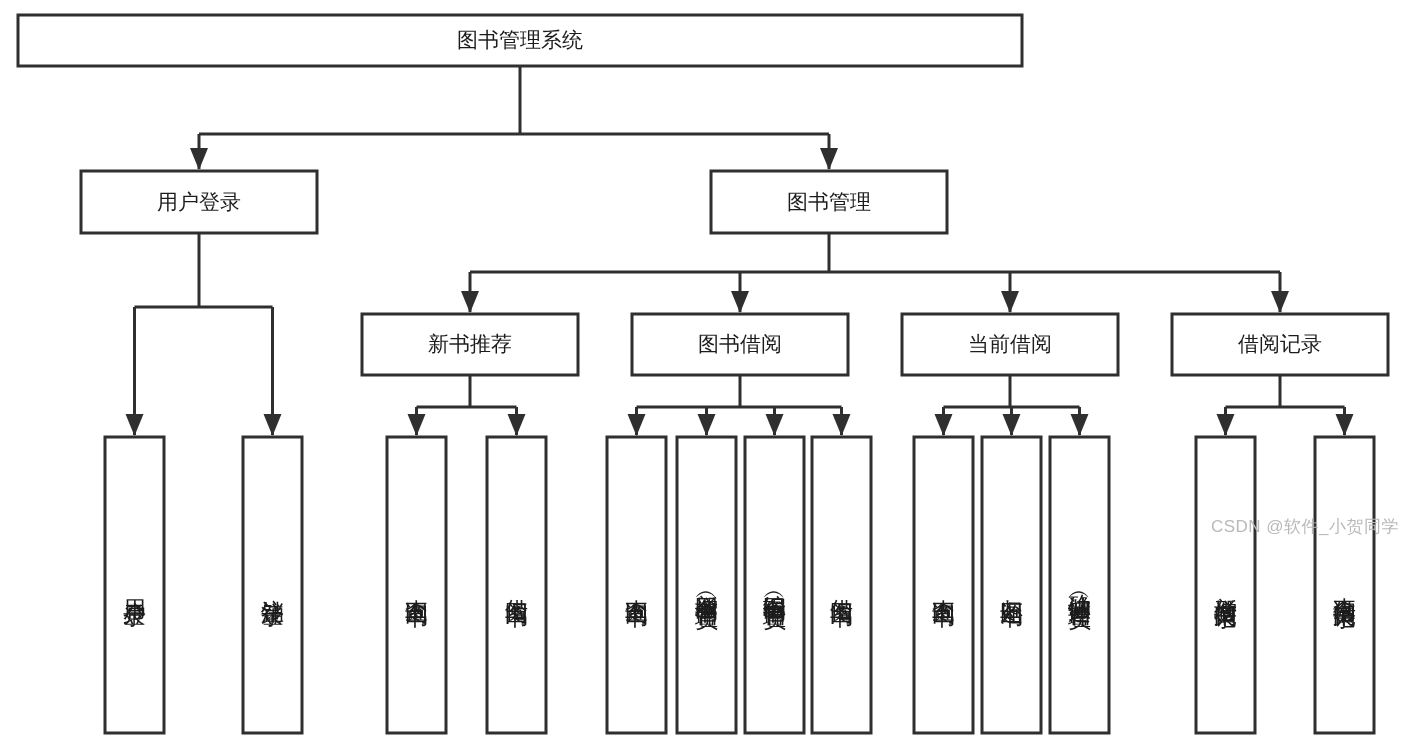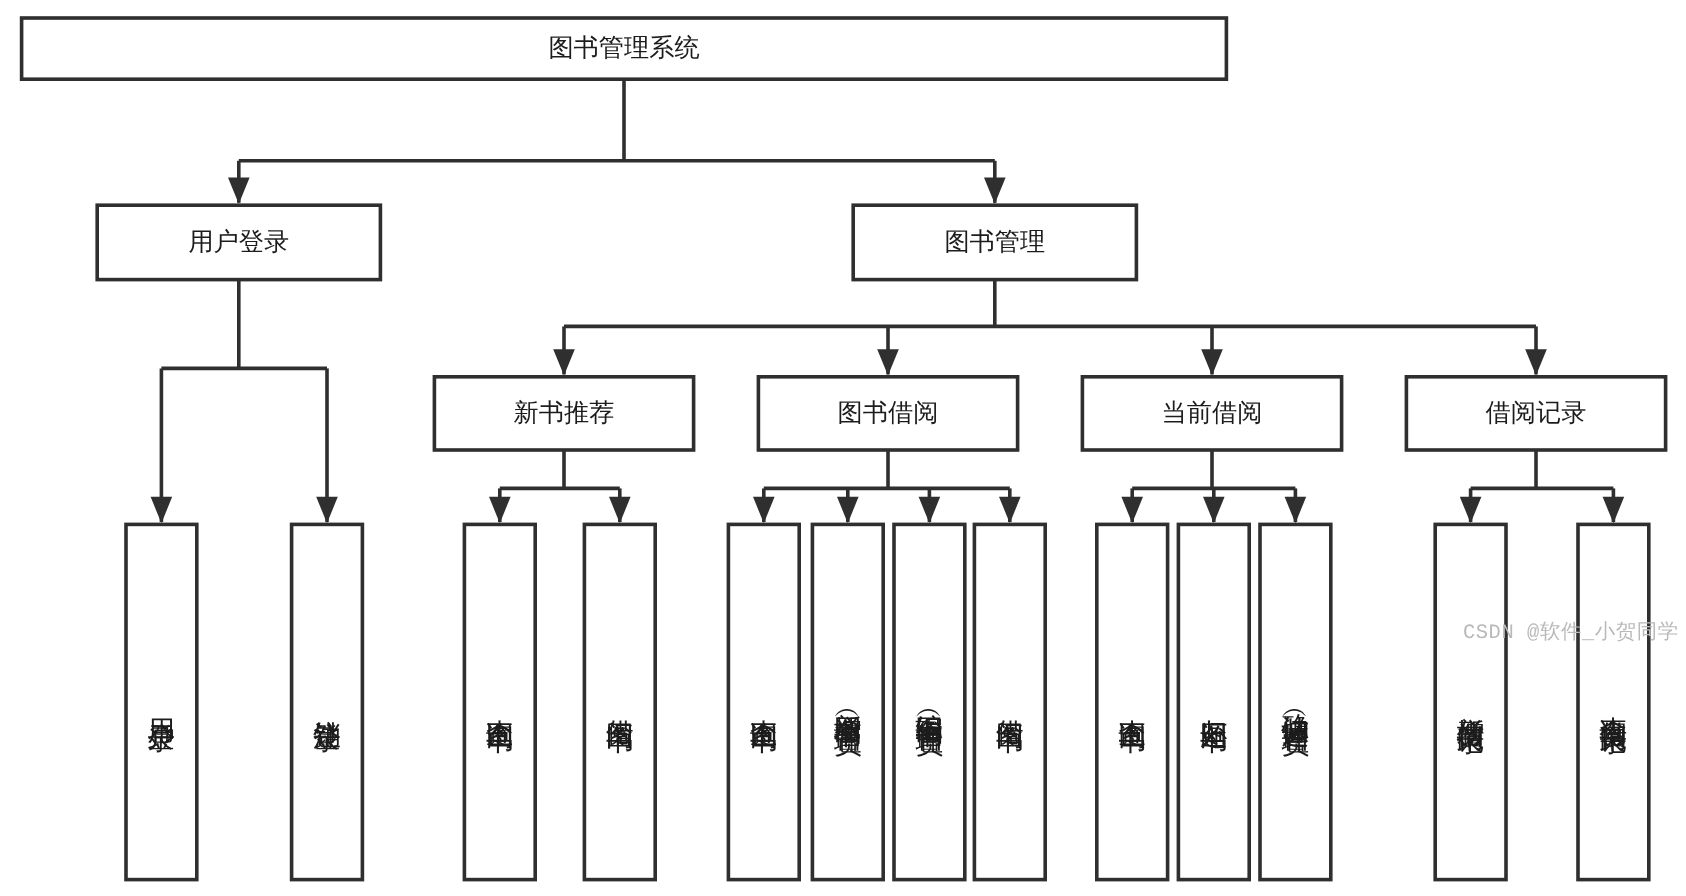--- a/index.html
+++ b/index.html
@@ -64,21 +64,21 @@
     text-align: center;
     white-space: nowrap;
     pointer-events: none;
   }
   .watermark {
     position: absolute;
     right: 6px;
     bottom: 5px;
     color: #b9b9b9;
     font-size: 17px;
-    font-family: Liberation Mono, monospace;
+    font-family: Liberation Sans, sans-serif;
     letter-spacing: 0.5px;
     white-space: nowrap;
   }
 </style>
 </head>
 <body>
 
 <div id="diagram-root">
 
   <svg id="flow" viewBox="0 0 1405 747">

